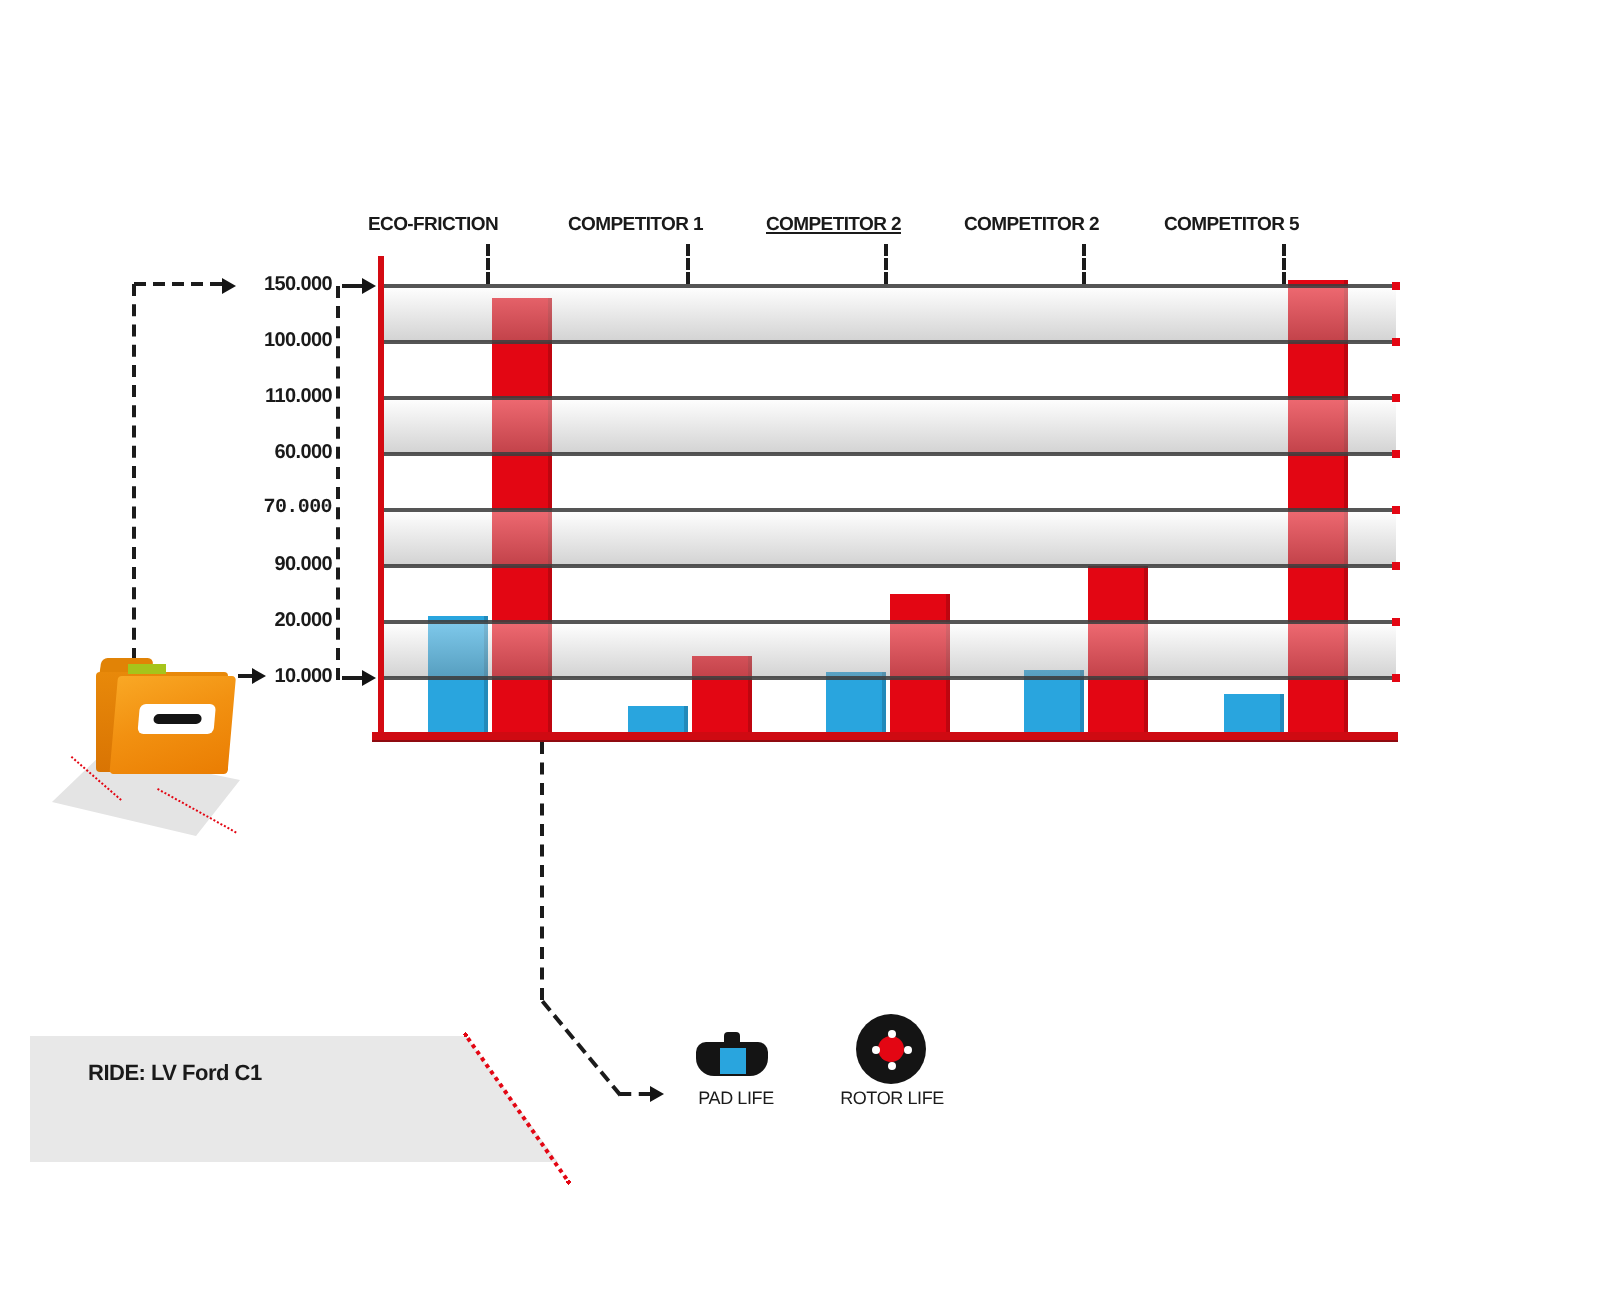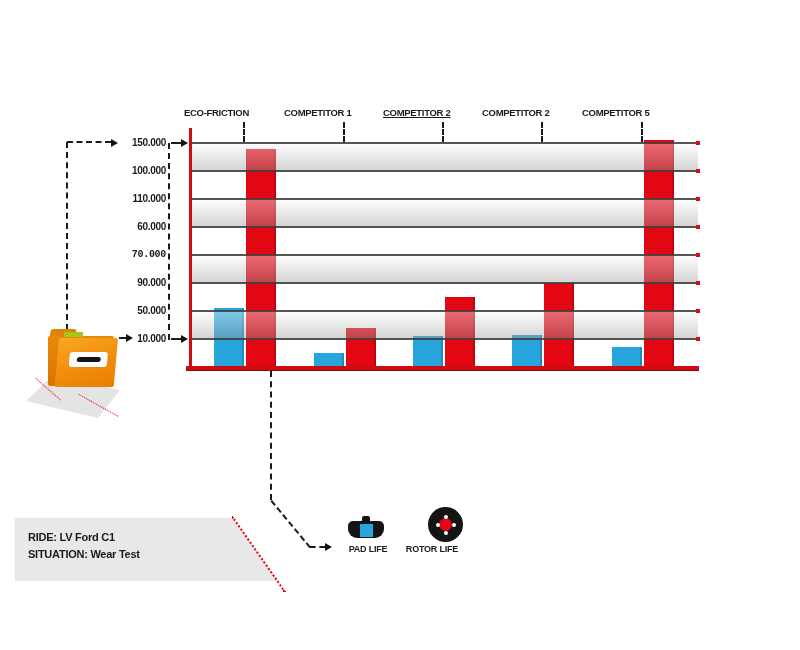--- a/index.html
+++ b/index.html
@@ -24,30 +24,30 @@
   .cat-label{position:absolute;top:107px;width:120px;text-align:left;font-size:9.5px;
              font-weight:bold;letter-spacing:-0.3px;white-space:nowrap;}
   .cat-dash{position:absolute;top:122px;height:20px;width:0;border-left:2px dashed #1b1b1b;}
   .ytick{position:absolute;left:108px;width:58px;text-align:right;font-size:10px;
          font-weight:bold;letter-spacing:-0.3px;}
   #x-axis{position:absolute;left:186px;top:366px;width:513px;height:4px;background:#cf0a12;
           border-bottom:1px solid #8f0a10;z-index:5;}
   #y-axis{position:absolute;left:189px;top:128px;width:3px;height:242px;background:#d40a12;z-index:5;}
   
   .legend-label{position:absolute;top:544px;width:64px;text-align:center;font-size:9px;
-                font-weight:bold;letter-spacing:-0.2px;white-space:nowrap;}
+                font-weight:normal;letter-spacing:-0.2px;white-space:nowrap;}
   #pad-body{left:348px;top:521px;width:36px;height:17px;background:#141414;border-radius:5px 5px 9px 9px;}
   #pad-tab{left:362px;top:516px;width:8px;height:7px;background:#141414;border-radius:2px 2px 0 0;}
   #pad-blue{left:360px;top:524px;width:13px;height:13px;background:#29a5de;}
   #rotor-disc{left:428px;top:507px;width:35px;height:35px;background:#141414;border-radius:50%;}
   #rotor-hub{left:439px;top:518px;width:13px;height:13px;background:#e30613;border-radius:50%;}
   .rotor-dot{position:absolute;width:4px;height:4px;background:#fff;border-radius:50%;}
   
   #info-box{position:absolute;left:15px;top:518px;width:264px;height:63px;background:#e8e8e8;
-            clip-path:polygon(0 0,218px 0,264px 63px,0 63px);}
+            clip-path:polygon(0 0,218px 0,264px 63px,0 63px);padding-left:16px;}
   #info-text{padding:11px 0 0 13px;font-size:11px;font-weight:bold;line-height:17px;letter-spacing:-0.25px;}
   
   #folder-shadow{left:26px;top:374px;width:94px;height:44px;background:#e4e4e4;
                  clip-path:polygon(26px 2px,94px 16px,72px 44px,0 27px);}
   #folder-tab{left:50px;top:329px;width:26px;height:12px;background:#e18306;border-radius:3px 3px 0 0;transform:skewX(-8deg);}
   #folder-back{left:48px;top:336px;width:66px;height:50px;background:linear-gradient(180deg,#e8890a,#d97403);border-radius:2px;}
   #folder-green{left:64px;top:332px;width:19px;height:5px;background:#a6c41b;}
   #folder-front{left:59px;top:338px;width:59px;height:49px;border-radius:2px;
                 background:linear-gradient(160deg,#f9a825 0%,#f29111 45%,#ea7d02 100%);
                 transform:skewX(-5deg);transform-origin:top right;}
@@ -73,21 +73,21 @@
       <div class="cat-label" style="left: 582px;">COMPETITOR 5</div>
       <div class="cat-dash" style="left: 641px;"></div>
     </div>
   <div id="ytick-col">
       <div class="ytick" style="top: 137px;">150.000</div>
       <div class="ytick" style="top: 165px;">100.000</div>
       <div class="ytick" style="top: 193px;">110.000</div>
       <div class="ytick" style="top: 221px;">60.000</div>
       <div class="ytick" style="top: 249px; font-family: Liberation Mono, monospace;">70.000</div>
       <div class="ytick" style="top: 277px;">90.000</div>
-      <div class="ytick" style="top: 305px;">50.000</div>
+      <div class="ytick" style="top: 305px;">20.000</div>
       <div class="ytick" style="top: 333px;">10.000</div>
     </div>
 
   <div class="dashv" style="left:66px;top:142px;height:188px;"></div>
   <div class="dashh" style="left:67px;top:141px;width:44px;"></div>
   <div class="arrow-r" style="left:111px;top:139px;"></div>
   <div class="dashv" style="left:168px;top:143px;height:197px;"></div>
   <div class="dashh" style="left:171px;top:142px;width:10px;"></div>
   <div class="arrow-r" style="left:181px;top:139px;"></div>
   <div class="dashh" style="left:171px;top:338px;width:10px;"></div>
@@ -130,26 +130,25 @@
   <div class="abs" id="pad-body"></div>
   <div class="abs" id="pad-tab"></div>
   <div class="abs" id="pad-blue"></div>
   <div class="legend-label" style="left:336px;">PAD LIFE</div>
   <div class="abs" id="rotor-disc"></div>
   <div class="abs" id="rotor-hub"></div>
   <div class="rotor-dot" style="left:443.5px;top:514.5px;"></div>
   <div class="rotor-dot" style="left:435.5px;top:522.5px;"></div>
   <div class="rotor-dot" style="left:451.5px;top:522.5px;"></div>
   <div class="rotor-dot" style="left:443.5px;top:530.5px;"></div>
-  <div class="legend-label" style="left:400px;">ROTOR LIFE</div>
+  <div class="legend-label" style="left:414px;">ROTOR LIFE</div>
 
   <div id="info-box">
     <div id="info-text">
       <div>RIDE: LV Ford C1</div>
-      <div>SITUATION: Wear Test</div>
     </div>
   </div>
   <div class="dotr" style="left:233px;top:516px;width:92px;transform:rotate(55deg);"></div>
 
   <div class="abs" id="folder-shadow"></div>
   <div class="dotr" style="left:36px;top:378px;width:33px;transform:rotate(41deg);border-top-width:1.5px;"></div>
   <div class="dotr" style="left:79px;top:394px;width:45px;transform:rotate(29deg);border-top-width:1.5px;"></div>
   <div class="abs" id="folder-tab"></div>
   <div class="abs" id="folder-back"></div>
   <div class="abs" id="folder-green"></div>

